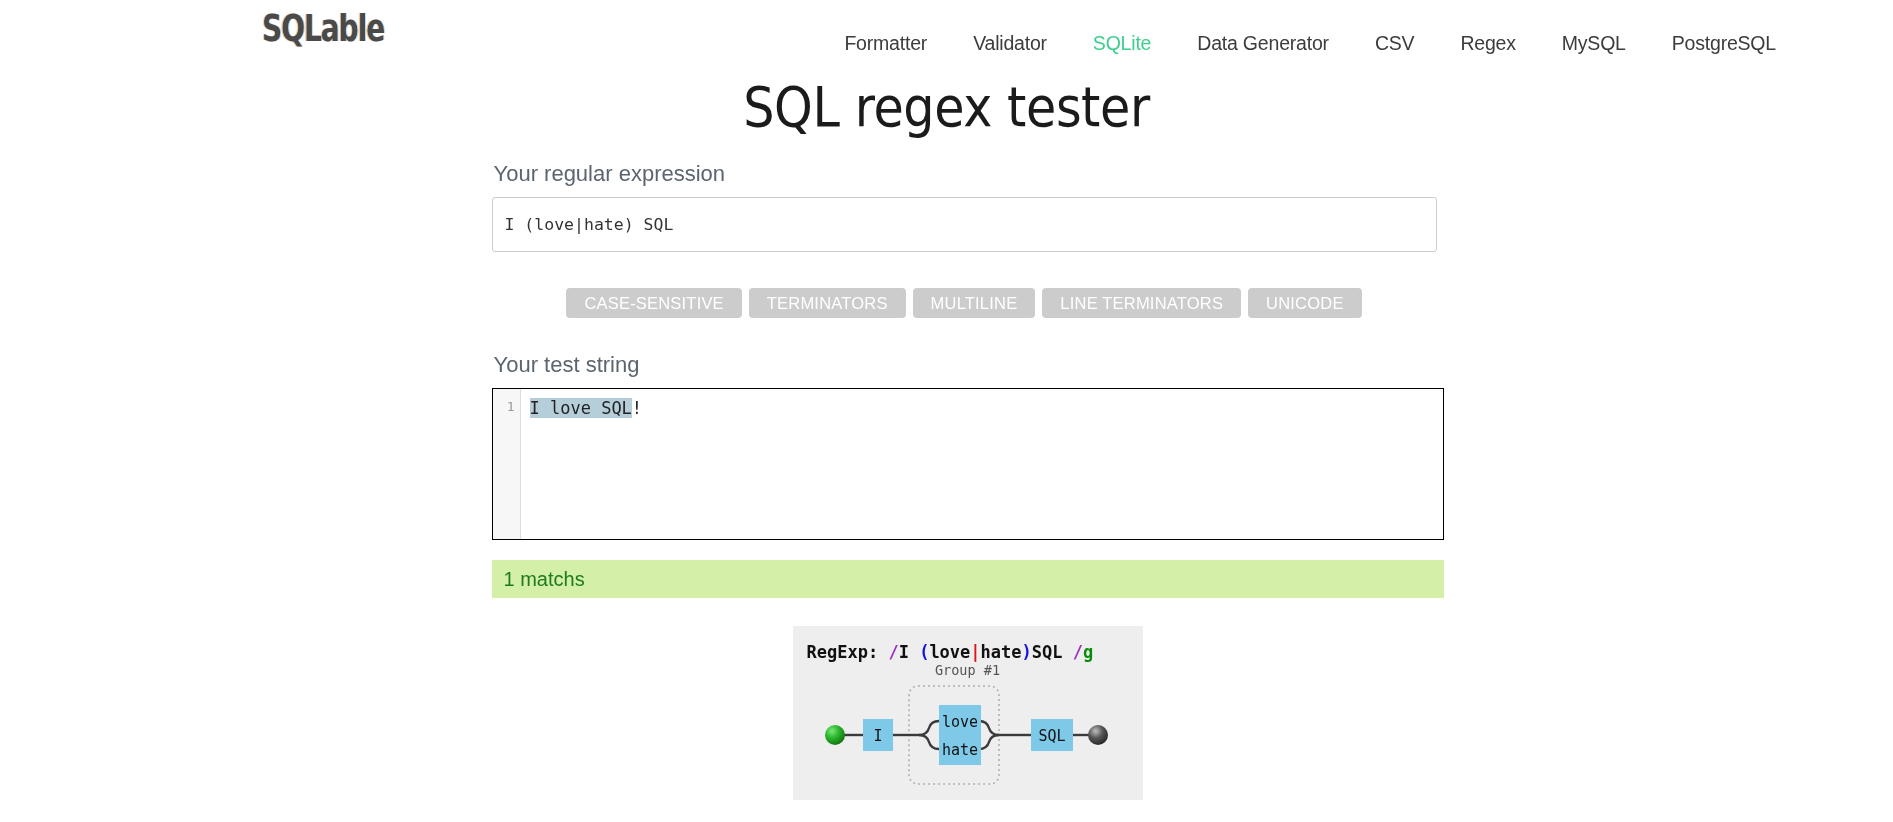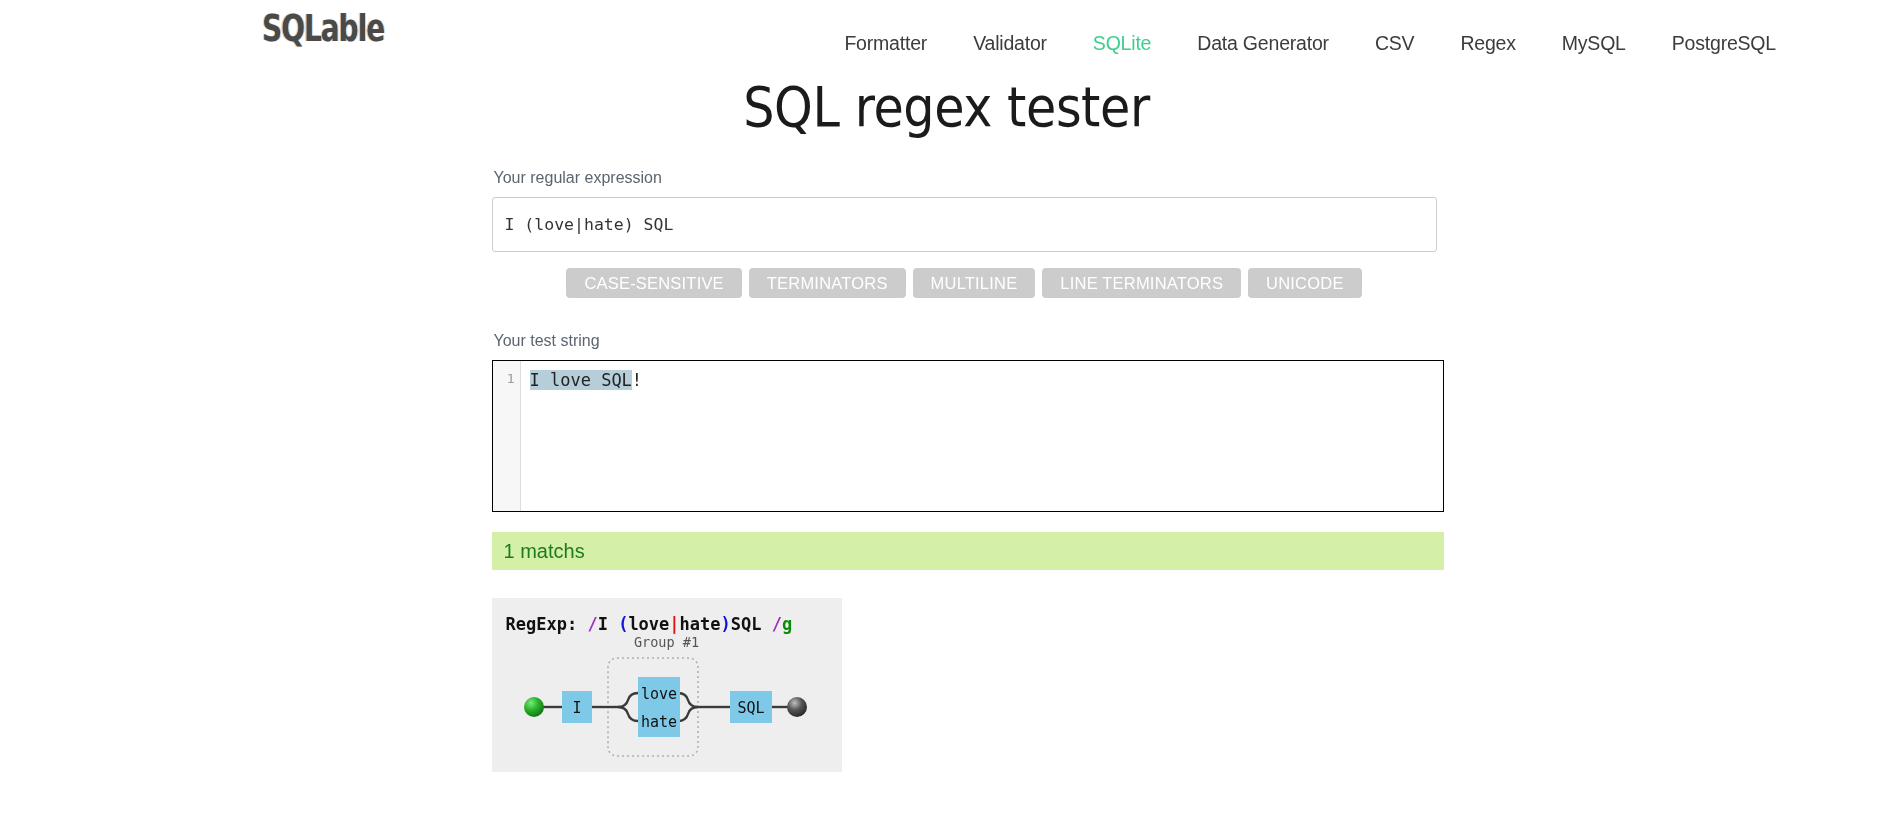--- a/index.html
+++ b/index.html
@@ -68,43 +68,43 @@
   .content {
     width: 950px;
     margin: 0 auto;
     padding-left: 20px;
     position: relative;
     top: 18px;
   }
 
   .field-label {
     font-family: "Liberation Sans", sans-serif;
-    font-size: 16px;
+    font-size: 22px;
     color: #5b6570;
-    margin: 12px 0 10px 2px;
+    margin: 4px 0 10px 2px;
     font-weight: normal;
   }
 
   .regex-input {
     width: 945px;
     height: 55px;
     border: 1px solid #cccccc;
     border-radius: 3px;
     background: #ffffff;
     font-family: "DejaVu Sans Mono", monospace;
     font-size: 16.5px;
     color: #333333;
     padding: 15px 12px;
     outline: none;
     display: block;
   }
 
   
   .flags {
-    margin-top: 16px;
+    margin-top: 36px;
     display: flex;
     justify-content: center;
     gap: 7px;
     width: 945px;
   }
   .flag-btn {
     background: #cccccc;
     border: none;
     border-radius: 4px;
     color: #ffffff;
@@ -160,20 +160,21 @@
     align-items: center;
     padding-left: 12px;
     font-family: "Liberation Sans", sans-serif;
     font-size: 20px;
     color: #1f7a1f;
   }
 
   
   .diagram-wrap {
     display: flex;
+    justify-content: center;
     margin-top: 28px;
     width: 952px;
   }
   .diagram {
     background: #eeeeee;
     width: 350px;
     padding: 16px 0 10px 0;
   }
   .regexp-line {
     font-family: "DejaVu Sans Mono", monospace;

